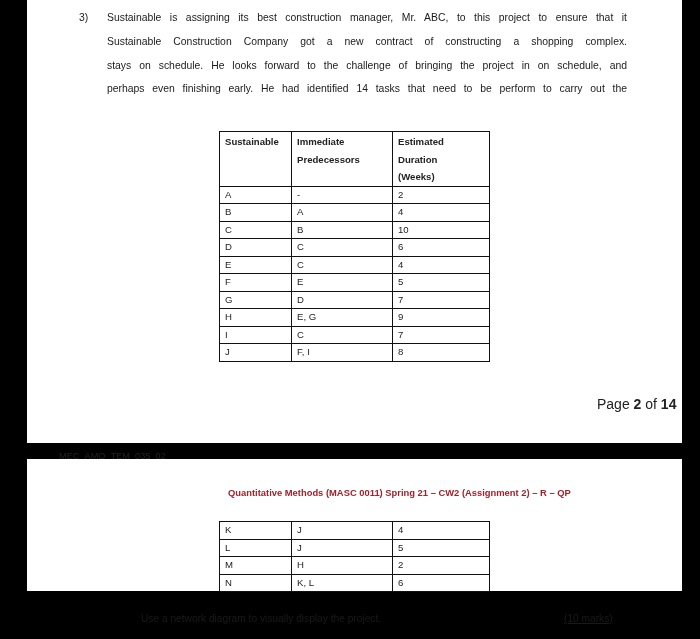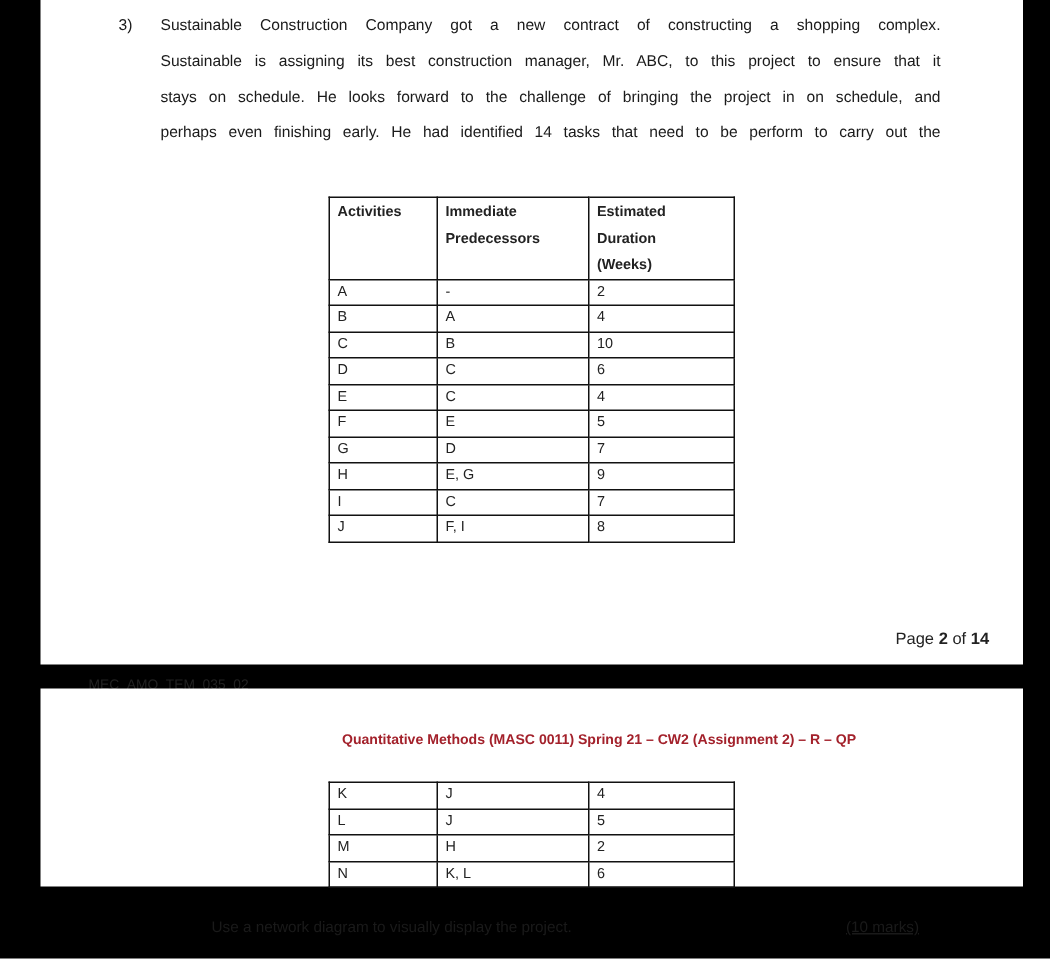--- a/index.html
+++ b/index.html
@@ -35,46 +35,46 @@
     border:1.3px solid #111; padding:1px 5px 0 5px; vertical-align:top;
     text-align:left; font-weight:bold; line-height:17.5px;
   }
   #table1 { left:192px; top:131px; }
   #table2 { left:192px; top:62px; }
   .c1 { width:61px; }
   .c2 { width:90px; }
   .c3 { width:86px; }
 
   .footer-left { position:absolute; left:32px; top:411px; font-size:9.2px; color:#222;margin-top:40px; }
-  .footer-right { position:absolute; left:570px; top:396px; font-size:11px; color:#222;margin-top:24px; }
+  .footer-right { position:absolute; left:570px; top:396px; font-size:14px; color:#222; }
   .footer-right b { font-weight:bold; }
 
   .doc-header {
     position:absolute; left:201px; top:28px; font-size:9.4px; font-weight:bold;
   }
   .task { position:absolute; left:114px; top:154px; font-size:10.2px; }
   .marks { position:absolute; left:537px; top:154px; font-size:10.2px;text-decoration:underline; }
 </style>
 </head>
 <body>
 
 <div class="page" id="page1">
   <div class="question">
     <span class="num">3)</span>
+    <p>Sustainable is assigning its best construction manager, Mr. ABC, to this project to ensure that it</p>
     <p>Sustainable Construction Company got a new contract of constructing a shopping complex.</p>
-    <p>Sustainable is assigning its best construction manager, Mr. ABC, to this project to ensure that it</p>
     <p>stays on schedule. He looks forward to the challenge of bringing the project in on schedule, and</p>
     <p>perhaps even finishing early. He had identified 14 tasks that need to be perform to carry out the</p>
   </div>
 
   <table class="act" id="table1">
     <thead>
       <tr>
         <th class="c1">
-          <div>Activities</div>
+          <div>Sustainable</div>
         </th>
         <th class="c2">
           <div>Immediate</div>
           <div>Predecessors</div>
         </th>
         <th class="c3">
           <div>Estimated</div>
           <div>Duration</div>
           <div>(Weeks)</div>
         </th>

